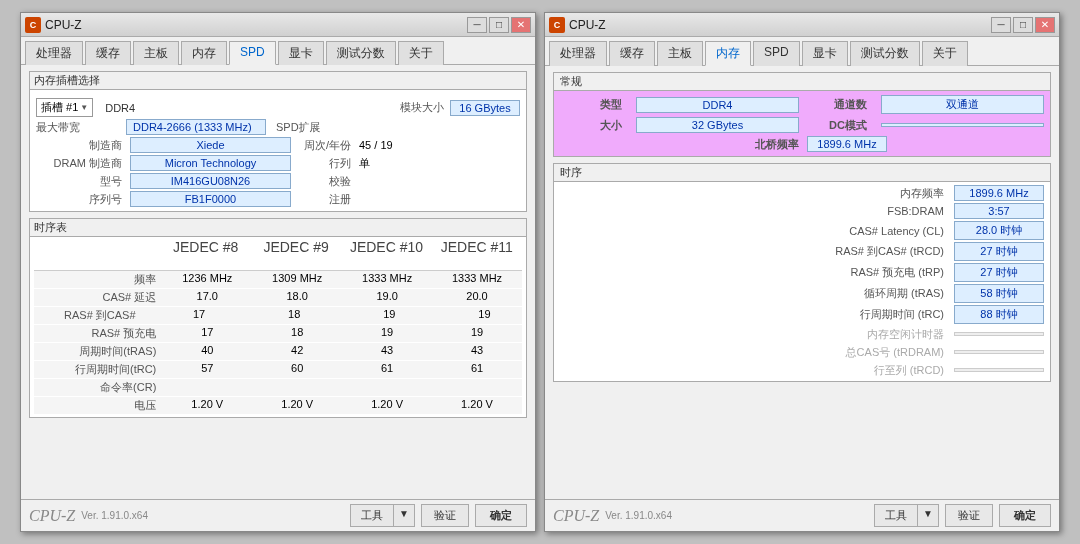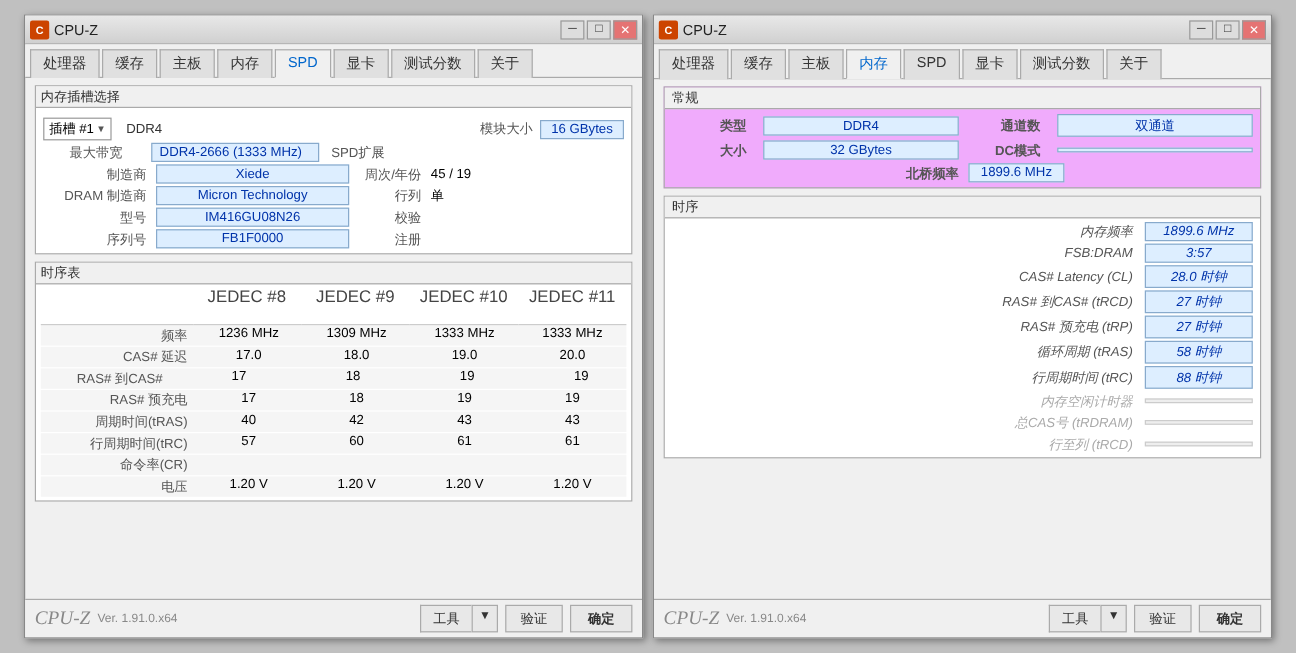--- a/index.html
+++ b/index.html
@@ -226,21 +226,21 @@
     }
 
     .info-row {
       display: flex;
       align-items: center;
       margin-bottom: 2px;
     }
 
     .info-label {
       width: 90px;
-      text-align: center;
+      text-align: left;
       color: #555;
       font-size: 11px;
       padding-right: 2px;
       white-space: nowrap;
     }
 
     .info-value-box {
       background: #ddeeff;
       border: 1px solid #88aacc;
       padding: 1px 6px;
@@ -626,21 +626,21 @@
 
         <div style="display:flex; align-items:center; margin-top:3px; justify-content:center;">
           <span class="mem-label" style="width:90px; text-align:right;">北桥频率</span>
           <span class="mem-value-box">1899.6 MHz</span>
         </div>
       </div>
     </div>
 
     <div class="timing-section">
       <div class="timing-section-title">时序</div>
-      <div style="padding: 2px 0; font-style: italic;">
+      <div style="padding: 2px 0;">
         <div class="timing-item-row">
           <span class="timing-item-label">内存频率</span>
           <span class="timing-item-value">1899.6 MHz</span>
         </div>
         <div class="timing-item-row">
           <span class="timing-item-label">FSB:DRAM</span>
           <span class="timing-item-value">3:57</span>
         </div>
         <div class="timing-item-row">
           <span class="timing-item-label">CAS# Latency (CL)</span>

